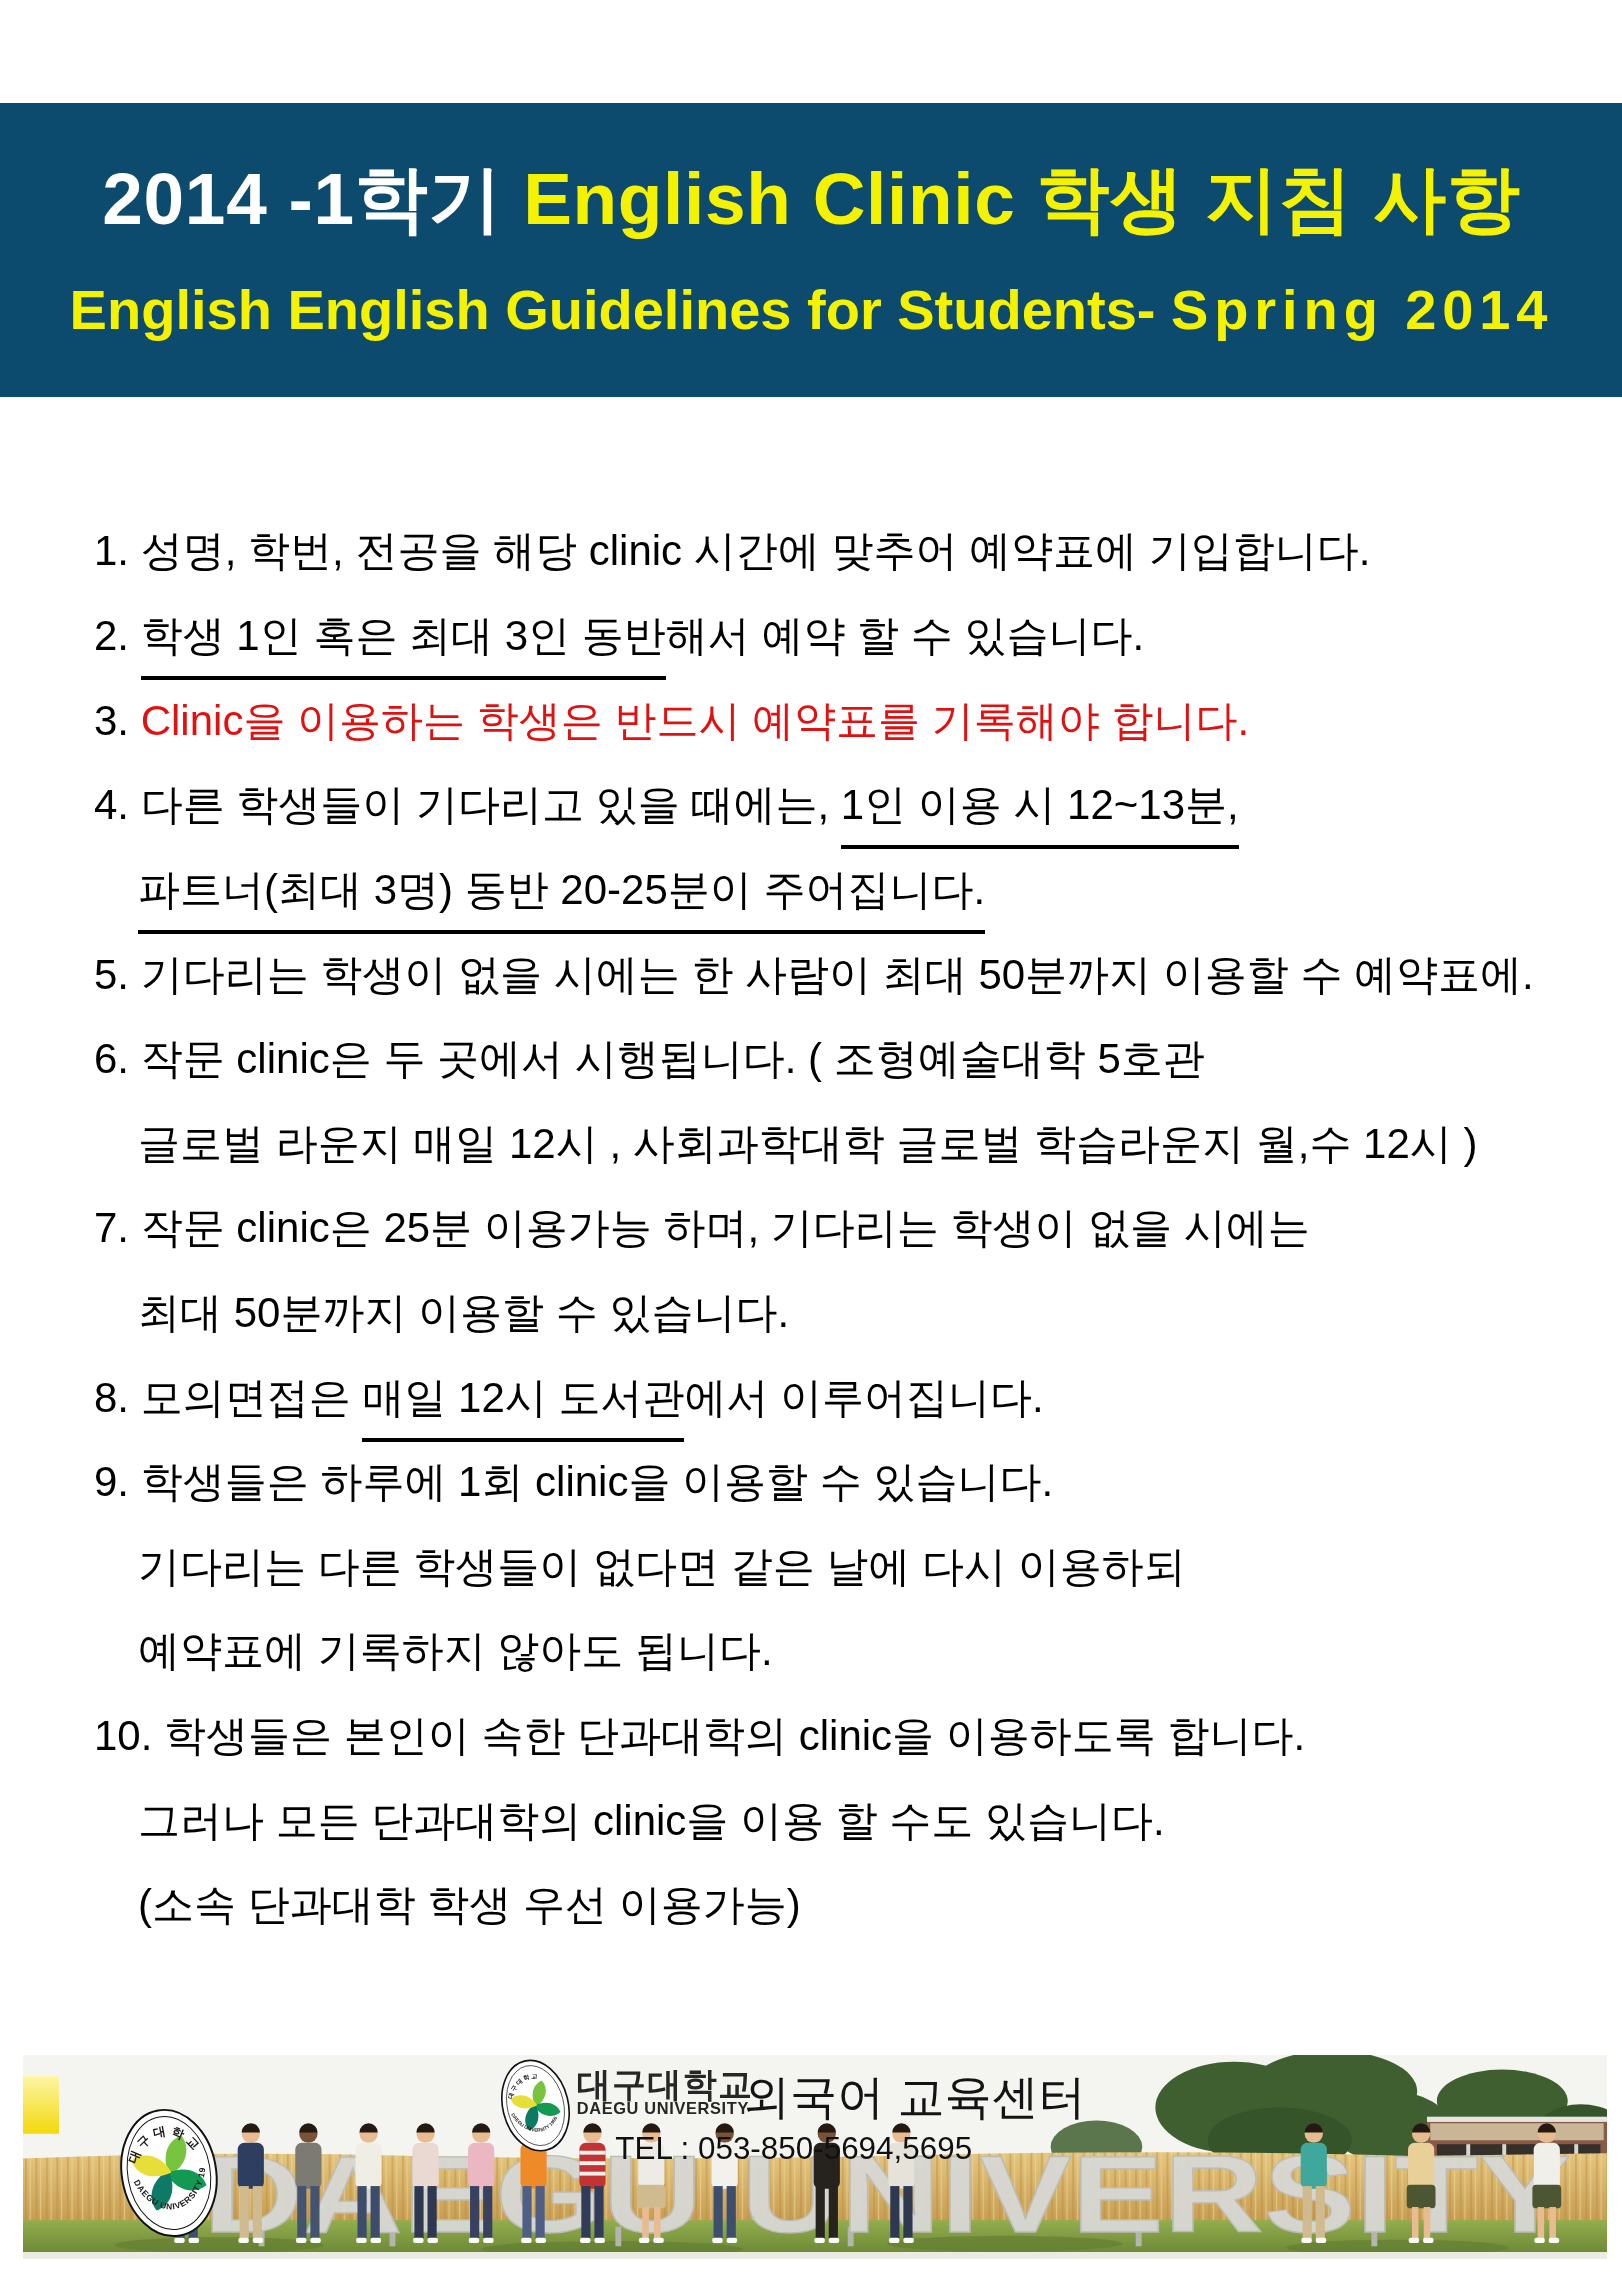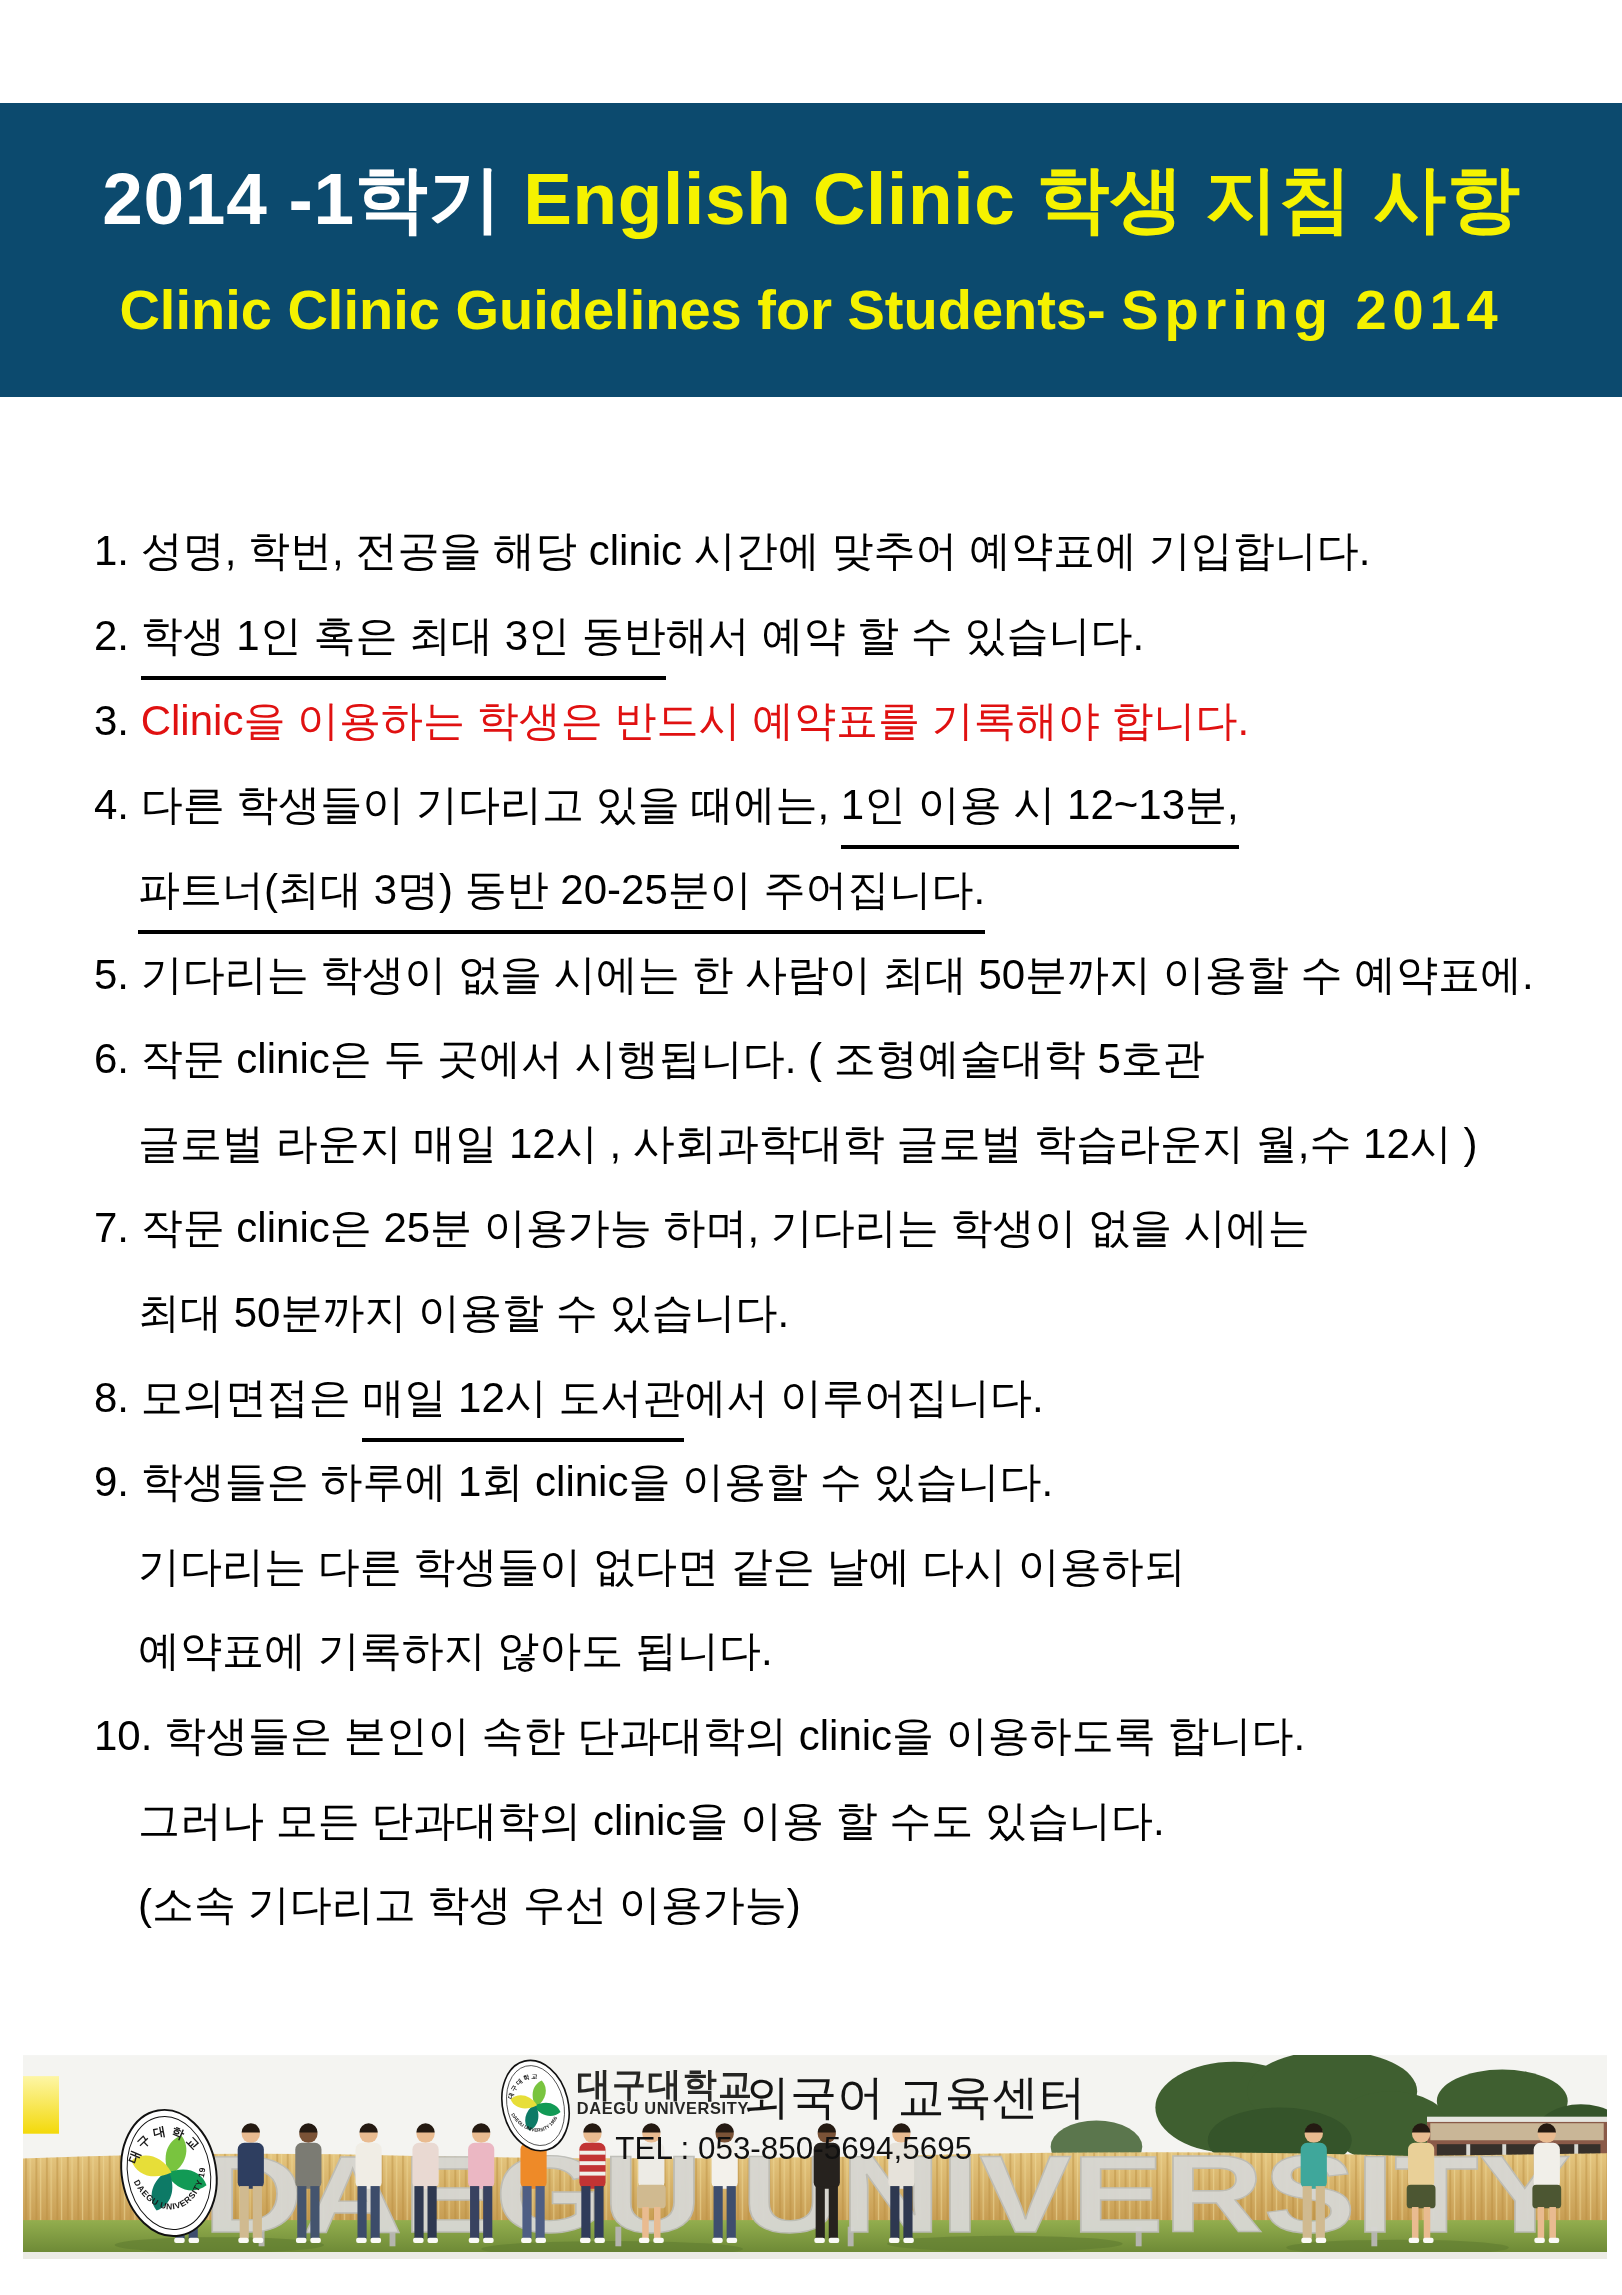--- a/index.html
+++ b/index.html
@@ -34,42 +34,42 @@
 </head>
 <body>
 
 <div id="page">
 
   <div id="banner" style="background:#0c4a6e;">
     <div id="title1">
       <span class="t-white">2014 -1학기 </span><span style="color:#f5f200;">English Clinic 학생 지침 사항</span>
     </div>
     <div id="title2" style="color:#f5f200;">
-      <span>Clinic Clinic Guidelines for Students- </span><span class="spaced">Spring 2014</span>
+      <span>English English Guidelines for Students- </span><span class="spaced">Spring 2014</span>
     </div>
   </div>
 
   <div id="guidelines">
       <div class="gline" style="top: 527px; left: 94px;"><span>1. </span><span>성명, 학번, 전공을 해당 clinic 시간에 맞추어 예약표에 기입합니다.</span></div>
       <div class="gline" style="top: 612px; left: 94px;"><span>2. </span><span class="u">학생 1인 혹은 최대 3인 동반</span><span>해서 예약 할 수 있습니다.</span></div>
       <div class="gline" style="top: 697px; left: 94px;"><span>3. </span><span style="color: rgb(224, 17, 17);">Clinic을 이용하는 학생은 반드시 예약표를 기록해야 합니다.</span></div>
       <div class="gline" style="top: 781px; left: 94px;"><span>4. </span><span>다른 학생들이 기다리고 있을 때에는, </span><span class="u">1인 이용 시 12~13분,</span></div>
       <div class="gline" style="top: 866px; left: 138px;"><span class="u">파트너(최대 3명) 동반 20-25분이 주어집니다.</span></div>
       <div class="gline" style="top: 951px; left: 94px;"><span>5. </span><span>기다리는 학생이 없을 시에는 한 사람이 최대 50분까지 이용할 수 예약표에.</span></div>
       <div class="gline" style="top: 1035px; left: 94px;"><span>6. </span><span>작문 clinic은 두 곳에서 시행됩니다. </span><span class="b">( 조형예술대학 5호관</span></div>
       <div class="gline" style="top: 1120px; left: 138px;"><span class="b">글로벌 라운지 매일 12시 , 사회과학대학 글로벌 학습라운지 월,수 12시 )</span></div>
       <div class="gline" style="top: 1204px; left: 94px;"><span>7. </span><span>작문 clinic은 25분 이용가능 하며, 기다리는 학생이 없을 시에는</span></div>
       <div class="gline" style="top: 1289px; left: 138px;"><span>최대 50분까지 이용할 수 있습니다.</span></div>
       <div class="gline" style="top: 1374px; left: 94px;"><span>8. </span><span class="b">모의면접은</span><span> </span><span class="u">매일 12시 도서관</span><span>에서 이루어집니다.</span></div>
       <div class="gline" style="top: 1458px; left: 94px;"><span>9. </span><span>학생들은 </span><span class="b">하루에 1회</span><span> clinic을 이용할 수 있습니다.</span></div>
       <div class="gline" style="top: 1543px; left: 138px;"><span>기다리는 다른 학생들이 없다면 같은 날에 다시 이용하되</span></div>
       <div class="gline" style="top: 1627px; left: 138px;"><span>예약표에 기록하지 않아도 됩니다.</span></div>
       <div class="gline" style="top: 1712px; left: 94px;"><span>10. </span><span class="b">학생들은 본인이 속한 단과대학의</span><span> clinic을 </span><span class="b">이용하도록 합니다.</span></div>
       <div class="gline" style="top: 1797px; left: 138px;"><span>그러나 모든 단과대학의 clinic을 이용 할 수도 있습니다.</span></div>
-      <div class="gline" style="top: 1881px; left: 138px;"><span>(소속 기다리고 학생 우선 이용가능)</span></div>
+      <div class="gline" style="top: 1881px; left: 138px;"><span>(소속 단과대학 학생 우선 이용가능)</span></div>
     </div>
 
   <svg id="footer-photo" viewBox="0 0 2420 302" xmlns="http://www.w3.org/2000/svg">
     <defs>
       <linearGradient id="gYellow" x1="0" y1="0" x2="0" y2="1">
         <stop offset="0" stop-color="#fdf6a6"></stop>
           <stop offset="1" stop-color="#f3d90a"></stop>
       </linearGradient>
       <linearGradient id="gWheat" x1="0" y1="0" x2="0" y2="1">
         <stop offset="0" stop-color="#e5c67f"></stop>

